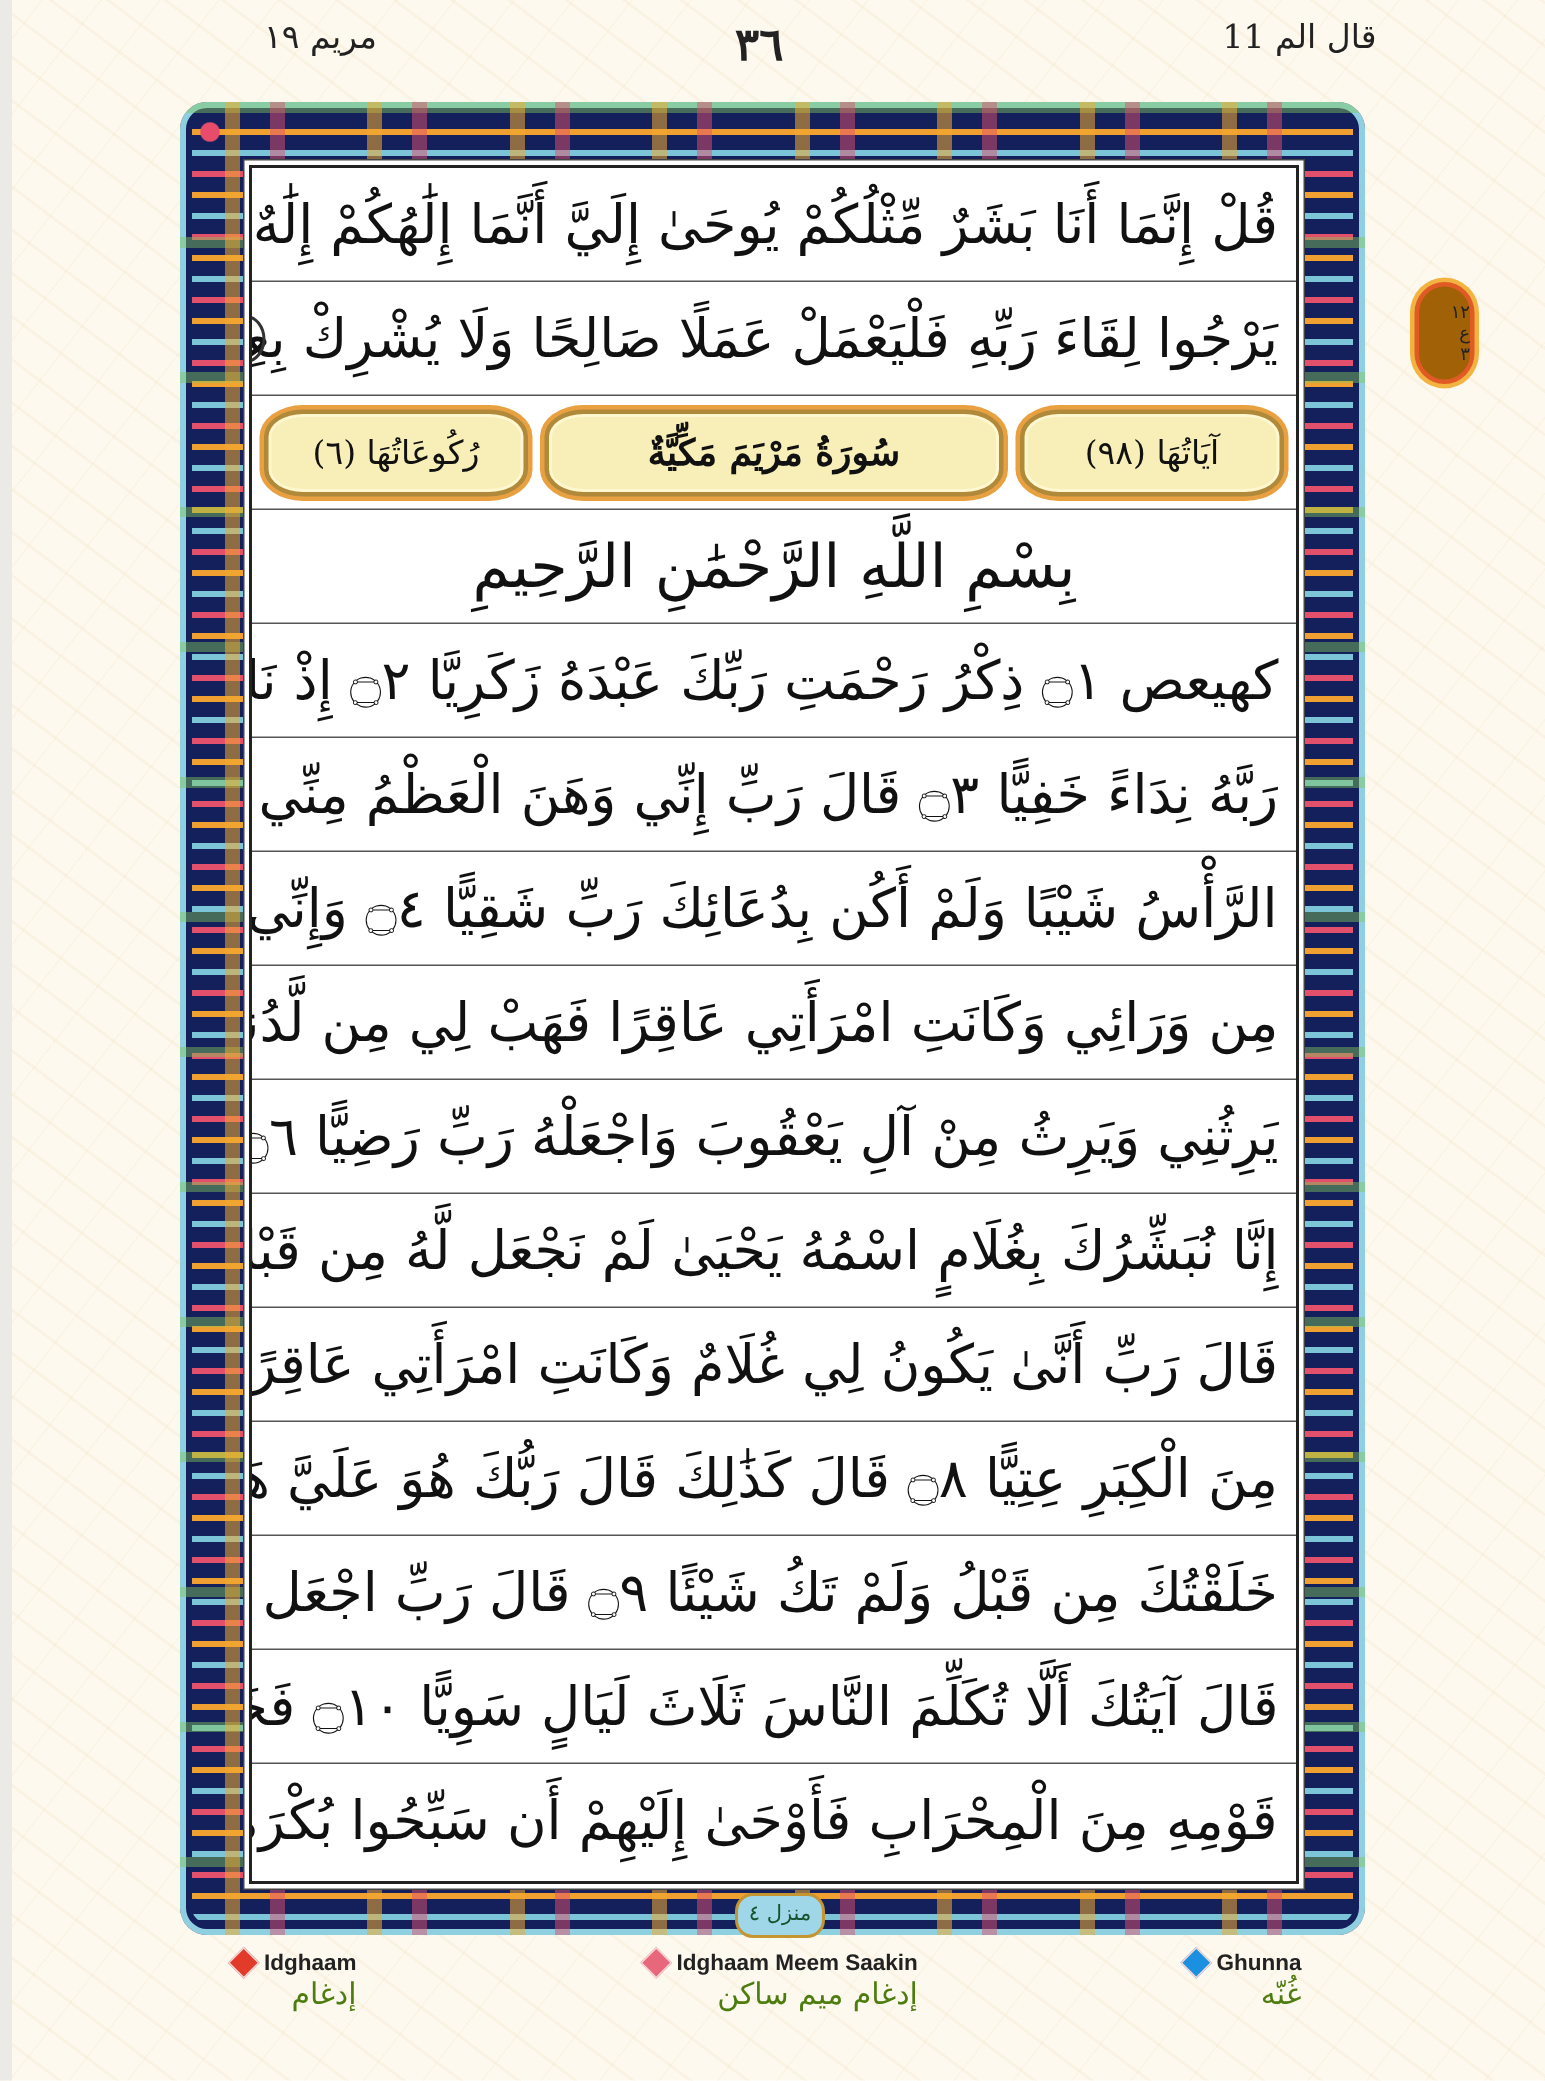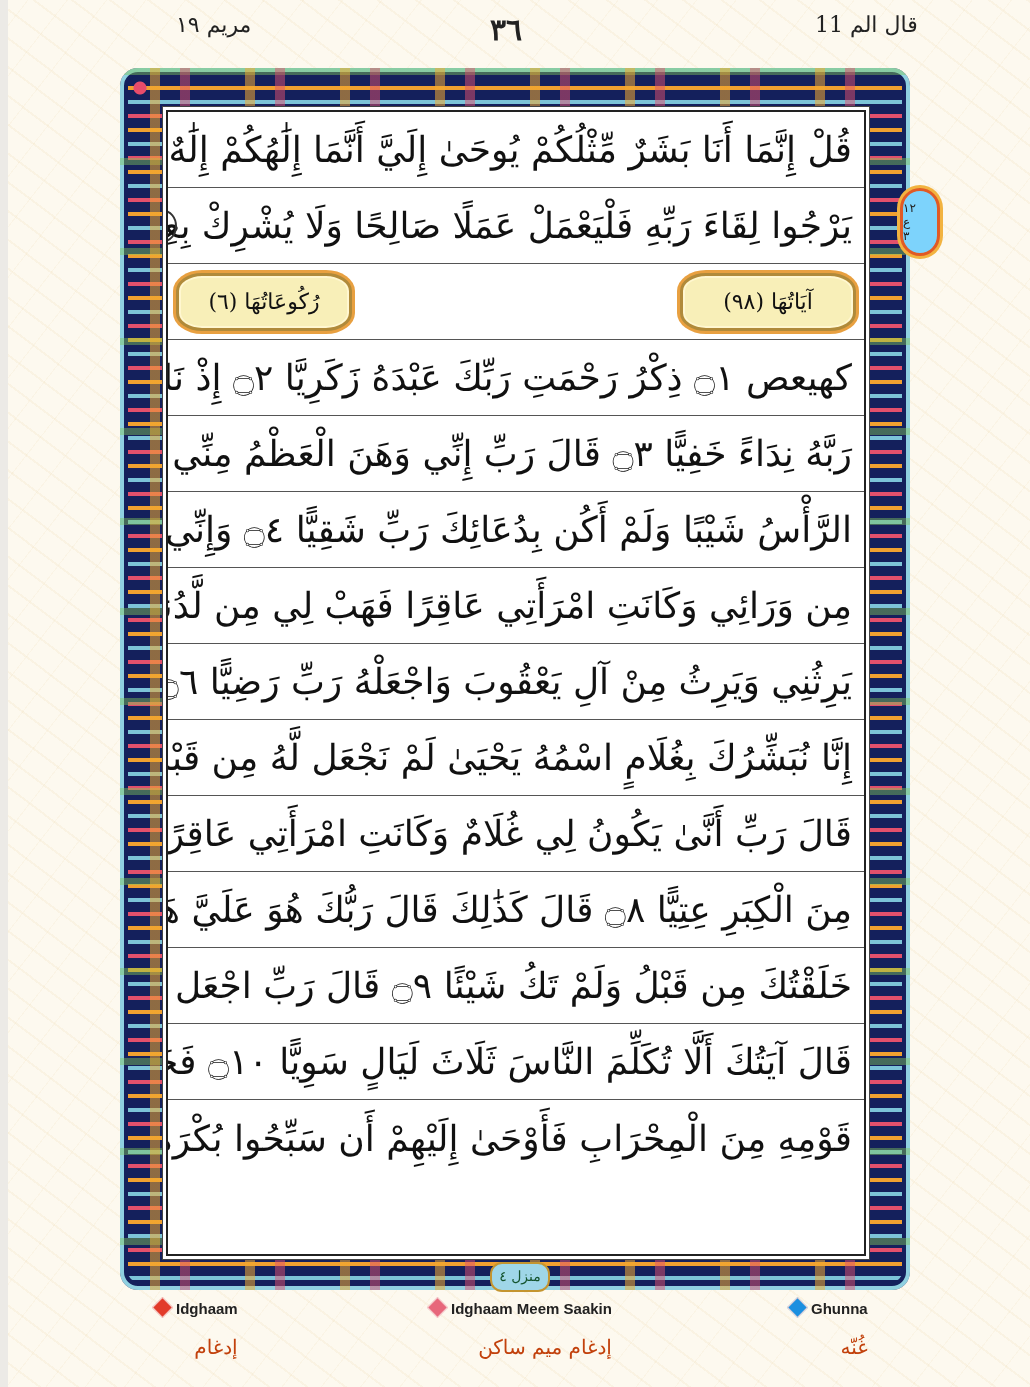--- a/index.html
+++ b/index.html
@@ -50,35 +50,35 @@
     .plaque {
       height:52px; background:#f8efb8; border:3px solid #b08a3a; border-radius:26px / 18px;
       display:flex; align-items:center; justify-content:center; font-size:22px; color:#111;
       box-shadow: 0 0 0 3px #e8a040, inset 0 0 0 2px #fff7d0;
     }
     .plaque.side { width:170px; }
     .plaque.mid { width:300px; font-size:24px; font-weight:bold; }
     .ayah { display:inline-block; width:28px; height:28px; border:2px double #333; border-radius:50%; font-size:14px; text-align:center; line-height:26px; vertical-align:middle; margin:0 3px; }
 
     .ruku {
-      position:absolute; left:900px; top:188px; width:34px; height:62px;
-      background:#7dd3fc; border:3px solid #e05a25; border-radius:50% / 30%;
+      position:absolute; left:943px; top:188px; width:34px; height:62px;
+      background:#a16207; border:3px solid #e05a25; border-radius:50% / 30%;
       box-shadow:0 0 0 3px #f2b340;
-      display:flex; flex-direction:column; align-items:flex-start; justify-content:center;
+      display:flex; flex-direction:column; align-items:flex-end; justify-content:center;
       font-size:12px; color:#222; line-height:14px;
     }
     .manzil {
       position:absolute; left:490px; top:1262px; width:56px; height:26px;
       background:#9fd6e8; border:2px solid #c49530; border-radius:12px;
       text-align:center; font-size:14px; line-height:24px; color:#14532d; direction:rtl;
     }
     .legend { position:absolute; top:1300px; display:flex; flex-direction:column; }
-    .legend .top { display:flex; gap:6px; font-family:"Liberation Sans", sans-serif; font-weight:bold; font-size:15px; color:#222; }
+    .legend .top { display:flex; align-items:center; gap:6px; font-family:"Liberation Sans", sans-serif; font-weight:bold; font-size:15px; color:#222; }
     .legend .diamond { width:13px; height:13px; transform:rotate(45deg); border:1px solid #f5d6d6; }
-    .legend .ar { font-size:20px; color:#c2410c; direction:rtl; margin-top:18px; padding-left:26px; }
+    .legend .ar { font-size:20px; color:#4d7c0f; direction:rtl; margin-top:0; padding-left:26px; }
     .lg1 { left:155px; } .lg2 { left:430px; } .lg3 { left:790px; }
     .lg2 .ar { padding-left:20px; }
   </style>
 </head>
 <body>
 
 <div class="leftstrip"></div>
 
 <div class="hdr right">قال الم 11</div>
 <div class="hdr center">٣٦</div>
@@ -95,22 +95,26 @@
 <div class="box">
   <div class="row">
       <span class="txt">قُلْ إِنَّمَا أَنَا بَشَرٌ مِّثْلُكُمْ يُوحَىٰ إِلَيَّ أَنَّمَا إِلَٰهُكُمْ إِلَٰهٌ وَاحِدٌ فَمَن كَانَ</span>
     </div>
   <div class="row">
     <span class="txt">يَرْجُوا لِقَاءَ رَبِّهِ فَلْيَعْمَلْ عَمَلًا صَالِحًا وَلَا يُشْرِكْ بِعِبَادَةِ رَبِّهِ أَحَدًا</span>
     <span class="ayah">١١٠</span>
   </div>
   <div class="row surah-head">
     <div class="plaque side">آيَاتُهَا (٩٨)</div>
+    <div class="plaque mid">سُورَةُ مَرْيَمَ مَكِّيَّةٌ</div>
     <div class="plaque side">رُكُوعَاتُهَا (٦)</div>
   </div>
+  <div class="row bism">
+      <span class="txt">بِسْمِ اللَّهِ الرَّحْمَٰنِ الرَّحِيمِ</span>
+    </div>
   <div class="row">
       <span class="txt">كهيعص ۝١ ذِكْرُ رَحْمَتِ رَبِّكَ عَبْدَهُ زَكَرِيَّا ۝٢ إِذْ نَادَىٰ</span>
     </div>
   <div class="row">
       <span class="txt">رَبَّهُ نِدَاءً خَفِيًّا ۝٣ قَالَ رَبِّ إِنِّي وَهَنَ الْعَظْمُ مِنِّي وَاشْتَعَلَ</span>
     </div>
   <div class="row">
       <span class="txt">الرَّأْسُ شَيْبًا وَلَمْ أَكُن بِدُعَائِكَ رَبِّ شَقِيًّا ۝٤ وَإِنِّي خِفْتُ الْمَوَالِيَ</span>
     </div>
   <div class="row">

